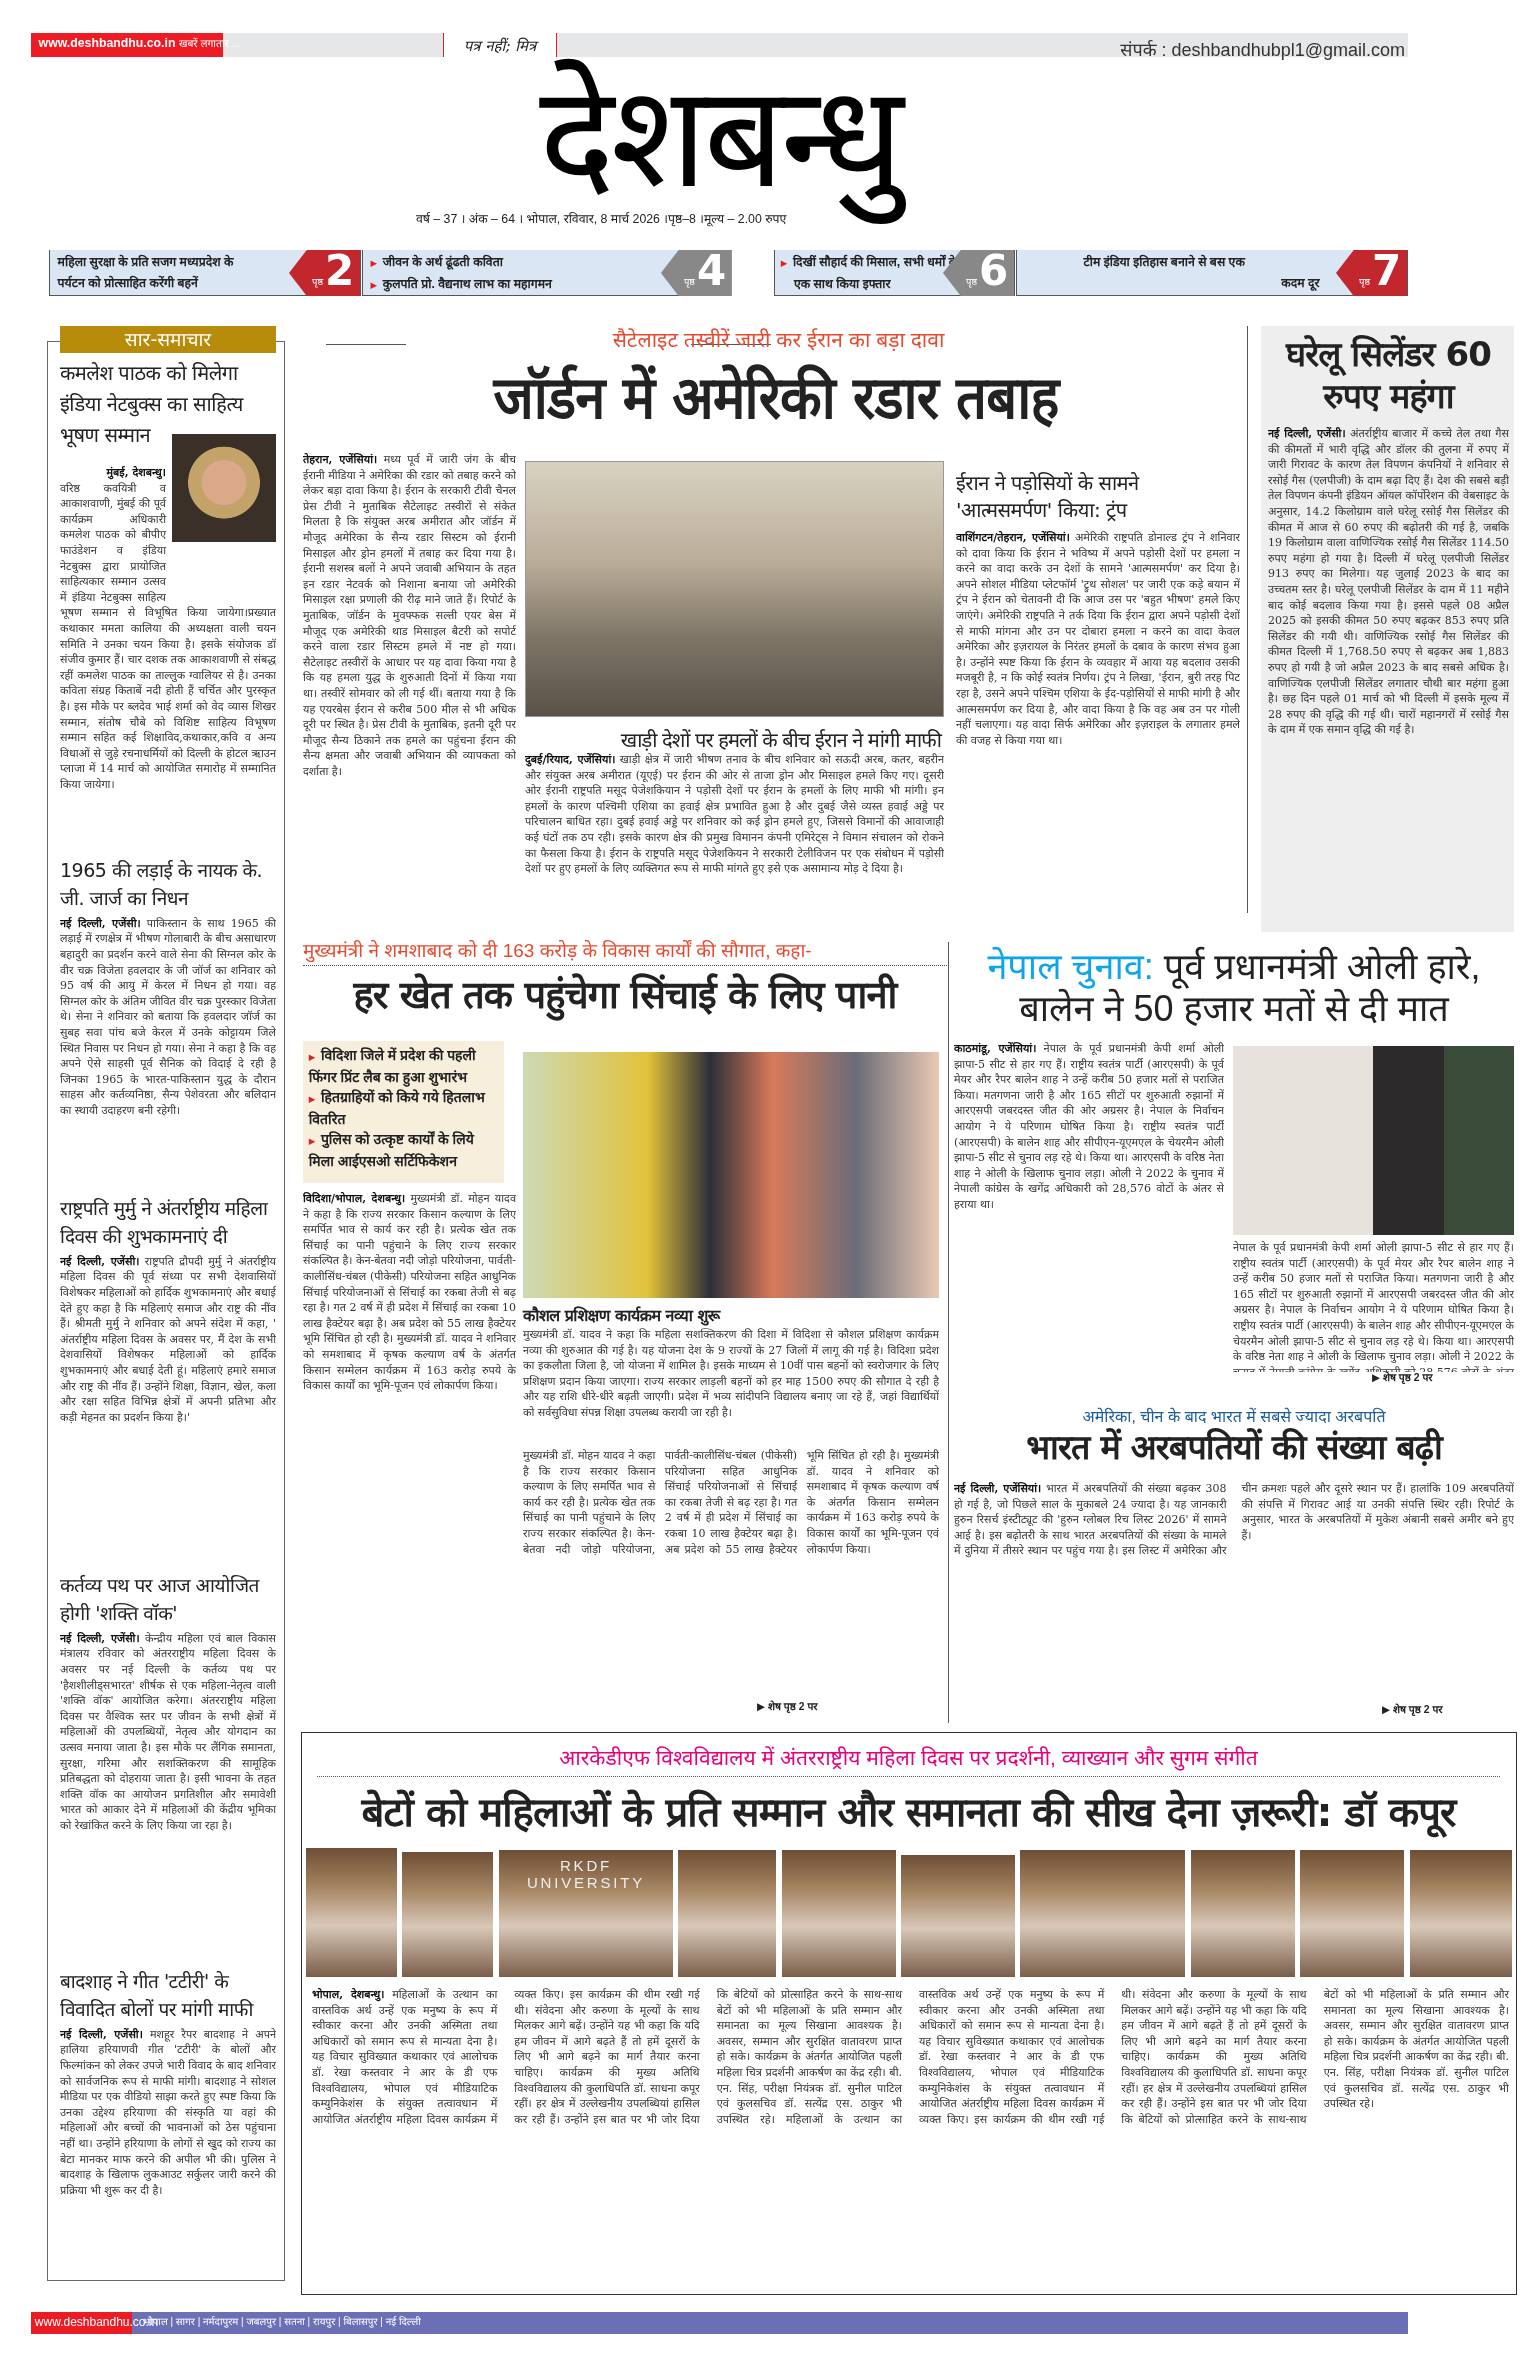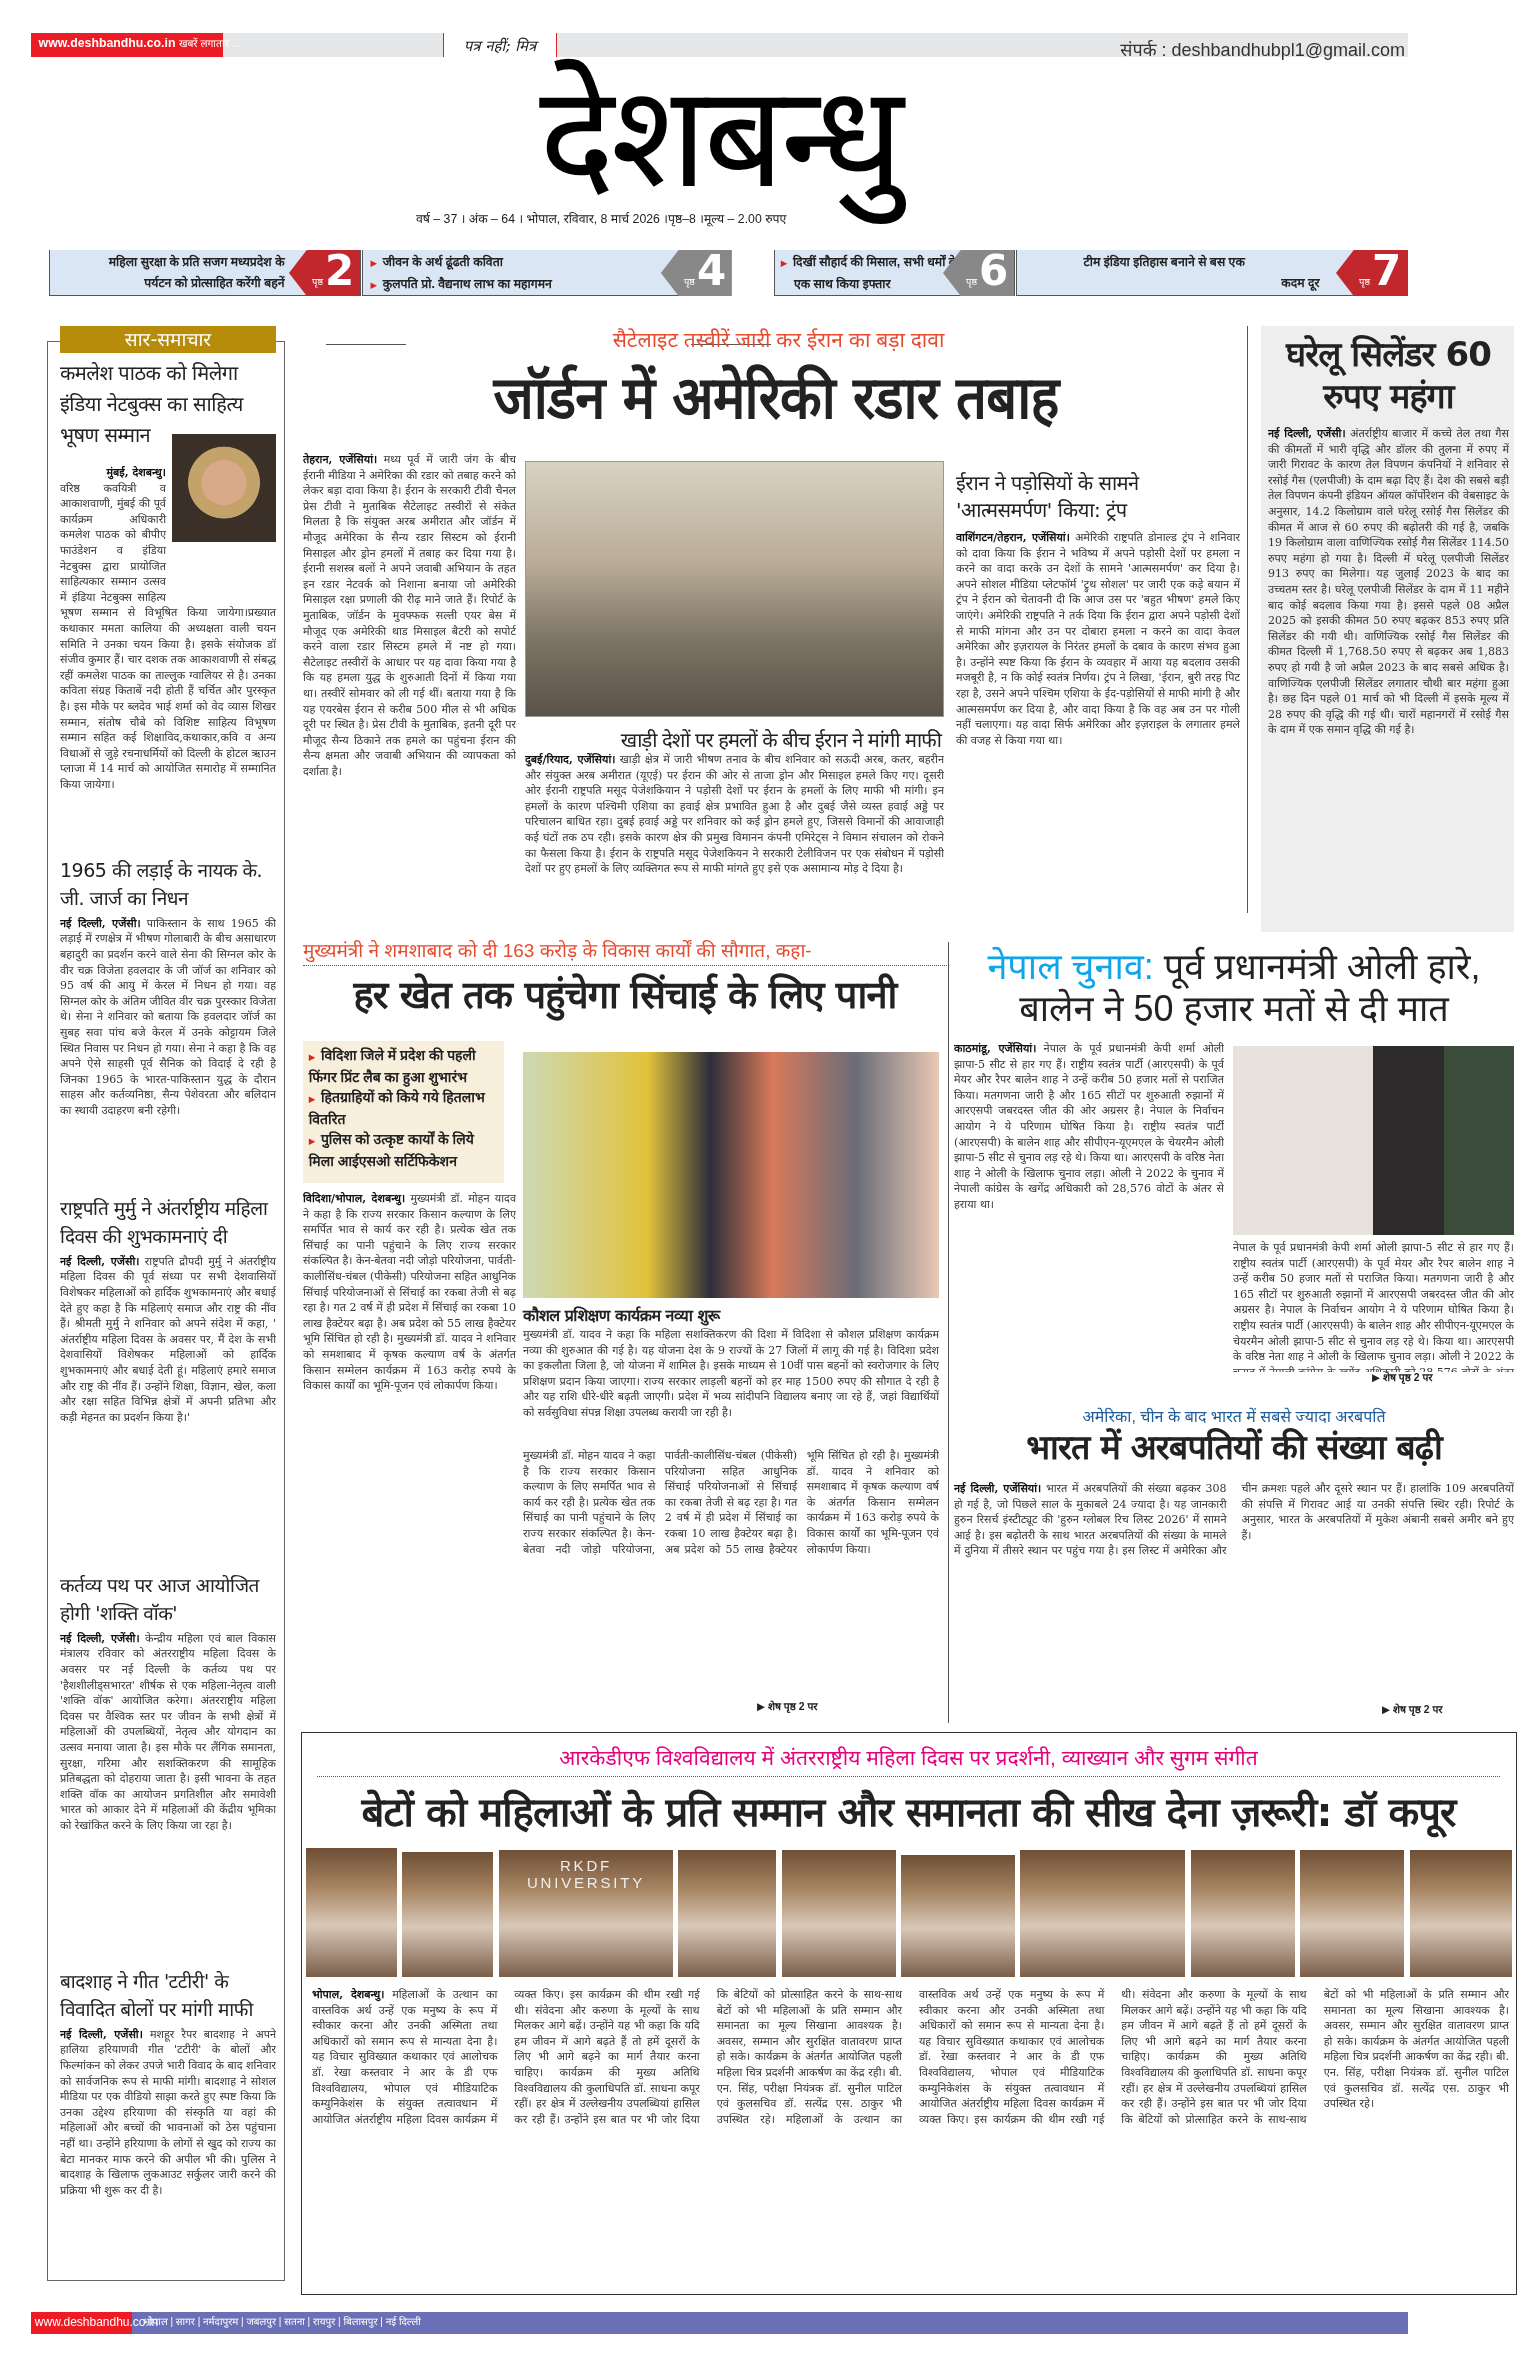--- a/index.html
+++ b/index.html
@@ -46,21 +46,21 @@
 
 <div class="abs topbar"></div>
 <div class="abs topred sans"><span>www.deshbandhu.co.in</span> <span style="font-weight:normal;font-size:10.4px">खबरें लगातार ...</span></div>
 <div class="abs motto">पत्र नहीं; मित्र</div>
 <div class="abs contact sans">संपर्क : deshbandhubpl1@gmail.com</div>
 
 <div class="abs masthead">देशबन्धु</div>
 <div class="abs issue sans" style="left:416px;top:210px">वर्ष – 37 ।  अंक – 64 ।  भोपाल, रविवार, 8 मार्च 2026  ।पृष्ठ–8  ।मूल्य – 2.00 रुपए</div>
 
 <div class="abs teaser" style="left:49px;width:312px">
-  <div class="txt sans" style="left:7.6px;top:1.9px;width:227px;text-align:right">
+  <div class="txt sans" style="left:7.6px;top:1.9px;width:227px;text-align:left">
       <div>महिला सुरक्षा के प्रति सजग मध्यप्रदेश के</div>
       <div>पर्यटन को प्रोत्साहित करेंगी बहनें</div>
     </div>
   <div class="pgbadge red" style="right:0">
       <span class="lbl">पृष्ठ</span>
       <span class="num">2</span>
     </div>
 </div>
 <div class="abs teaser" style="left:362px;width:369px">
   <div class="txt sans" style="left:7.6px;top:1.9px">

